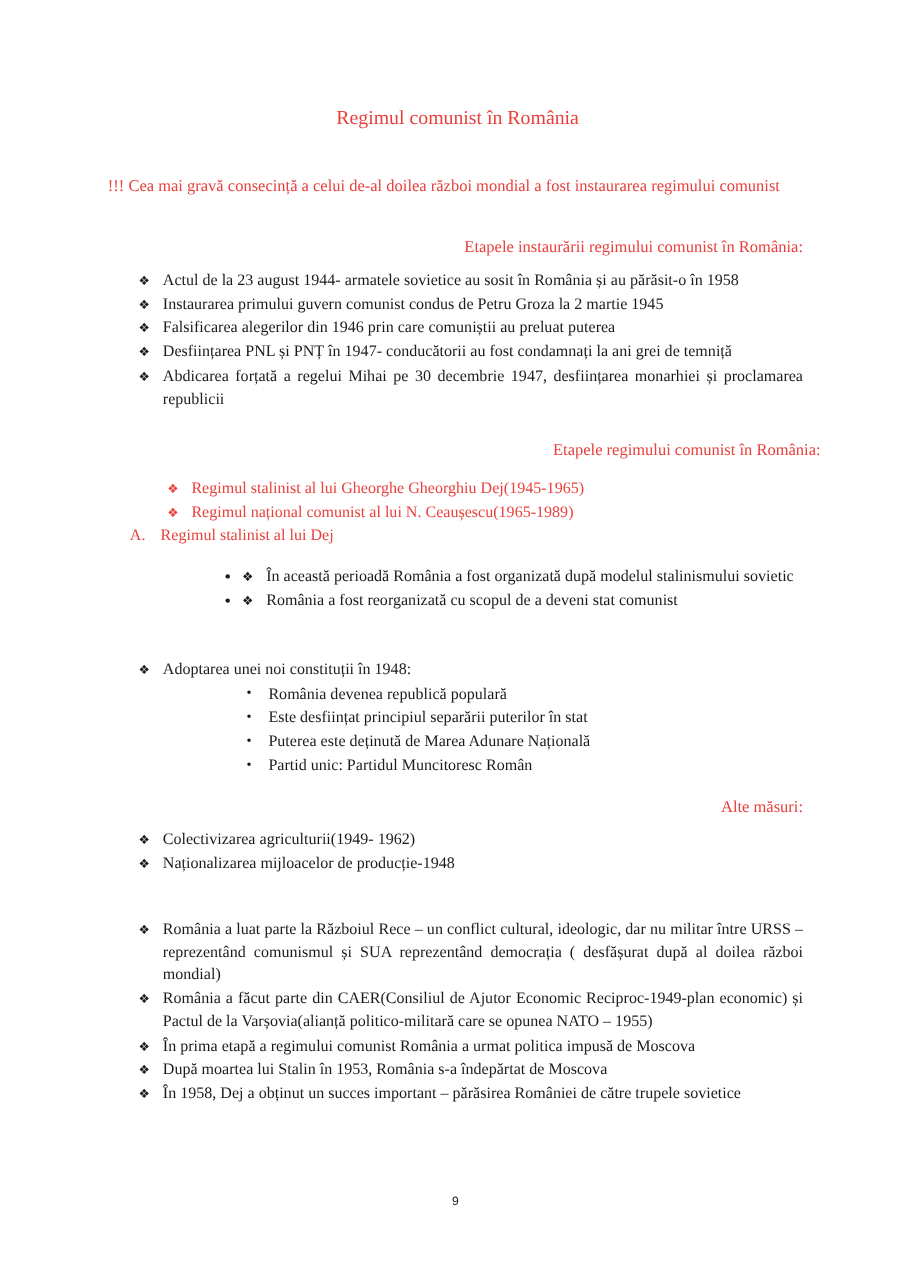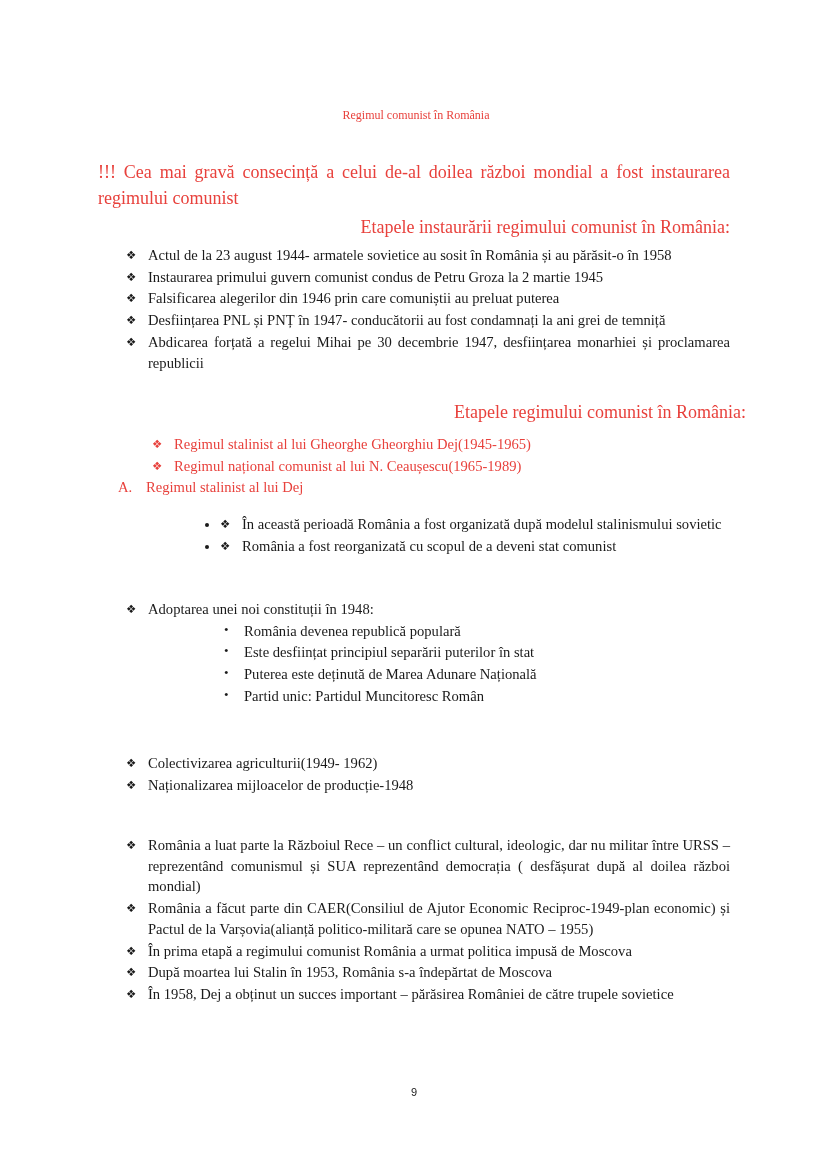--- a/index.html
+++ b/index.html
@@ -18,42 +18,42 @@
   }
   .page {
     position: absolute;
     inset: 0;
     padding: 0;
   }
 
   
   .doc-title {
     color: #e8413c;
-    font-size: 12px;
+    font-size: 18px;
     text-align: center;
-    margin: 12px;
+    margin: 0;
     padding: 96px 0 0 4px;
     line-height: 1.25;
     font-weight: normal;
   }
 
   
   .block {
     position: absolute;
     left: 98px;
     width: 632px;
   }
   .red {
     color: #e8413c;
   }
   .black {
     color: #1a1a1a;
   }
   .para {
-    font-size: 18px;
+    font-size: 15px;
     line-height: 1.42;
     text-align: justify;
     margin: 0;
   }
   .para.nojustify {
     text-align: right;
   }
 
   
   ul.lvl1, ul.lvl2, ul.lvl3, ol.alpha {
@@ -224,20 +224,23 @@
         <span class="mk">•</span>
         <span class="tx">Puterea este deținută de Marea Adunare Națională</span>
       </li>
       <li class="li black">
         <span class="mk">•</span>
         <span class="tx">Partid unic: Partidul Muncitoresc Român</span>
       </li>
     </ul>
   </div>
 
+  <div class="block" style="top:724px;">
+    <p class="para red nojustify">Alte măsuri:</p>
+  </div>
 
   <div class="block" style="top:753px;">
     <ul class="lvl1">
       <li class="li black">
         <span class="mk">❖</span>
         <span class="tx">Colectivizarea agriculturii(1949- 1962)</span>
       </li>
       <li class="li black">
         <span class="mk">❖</span>
         <span class="tx">Naționalizarea mijloacelor de producție-1948</span>

